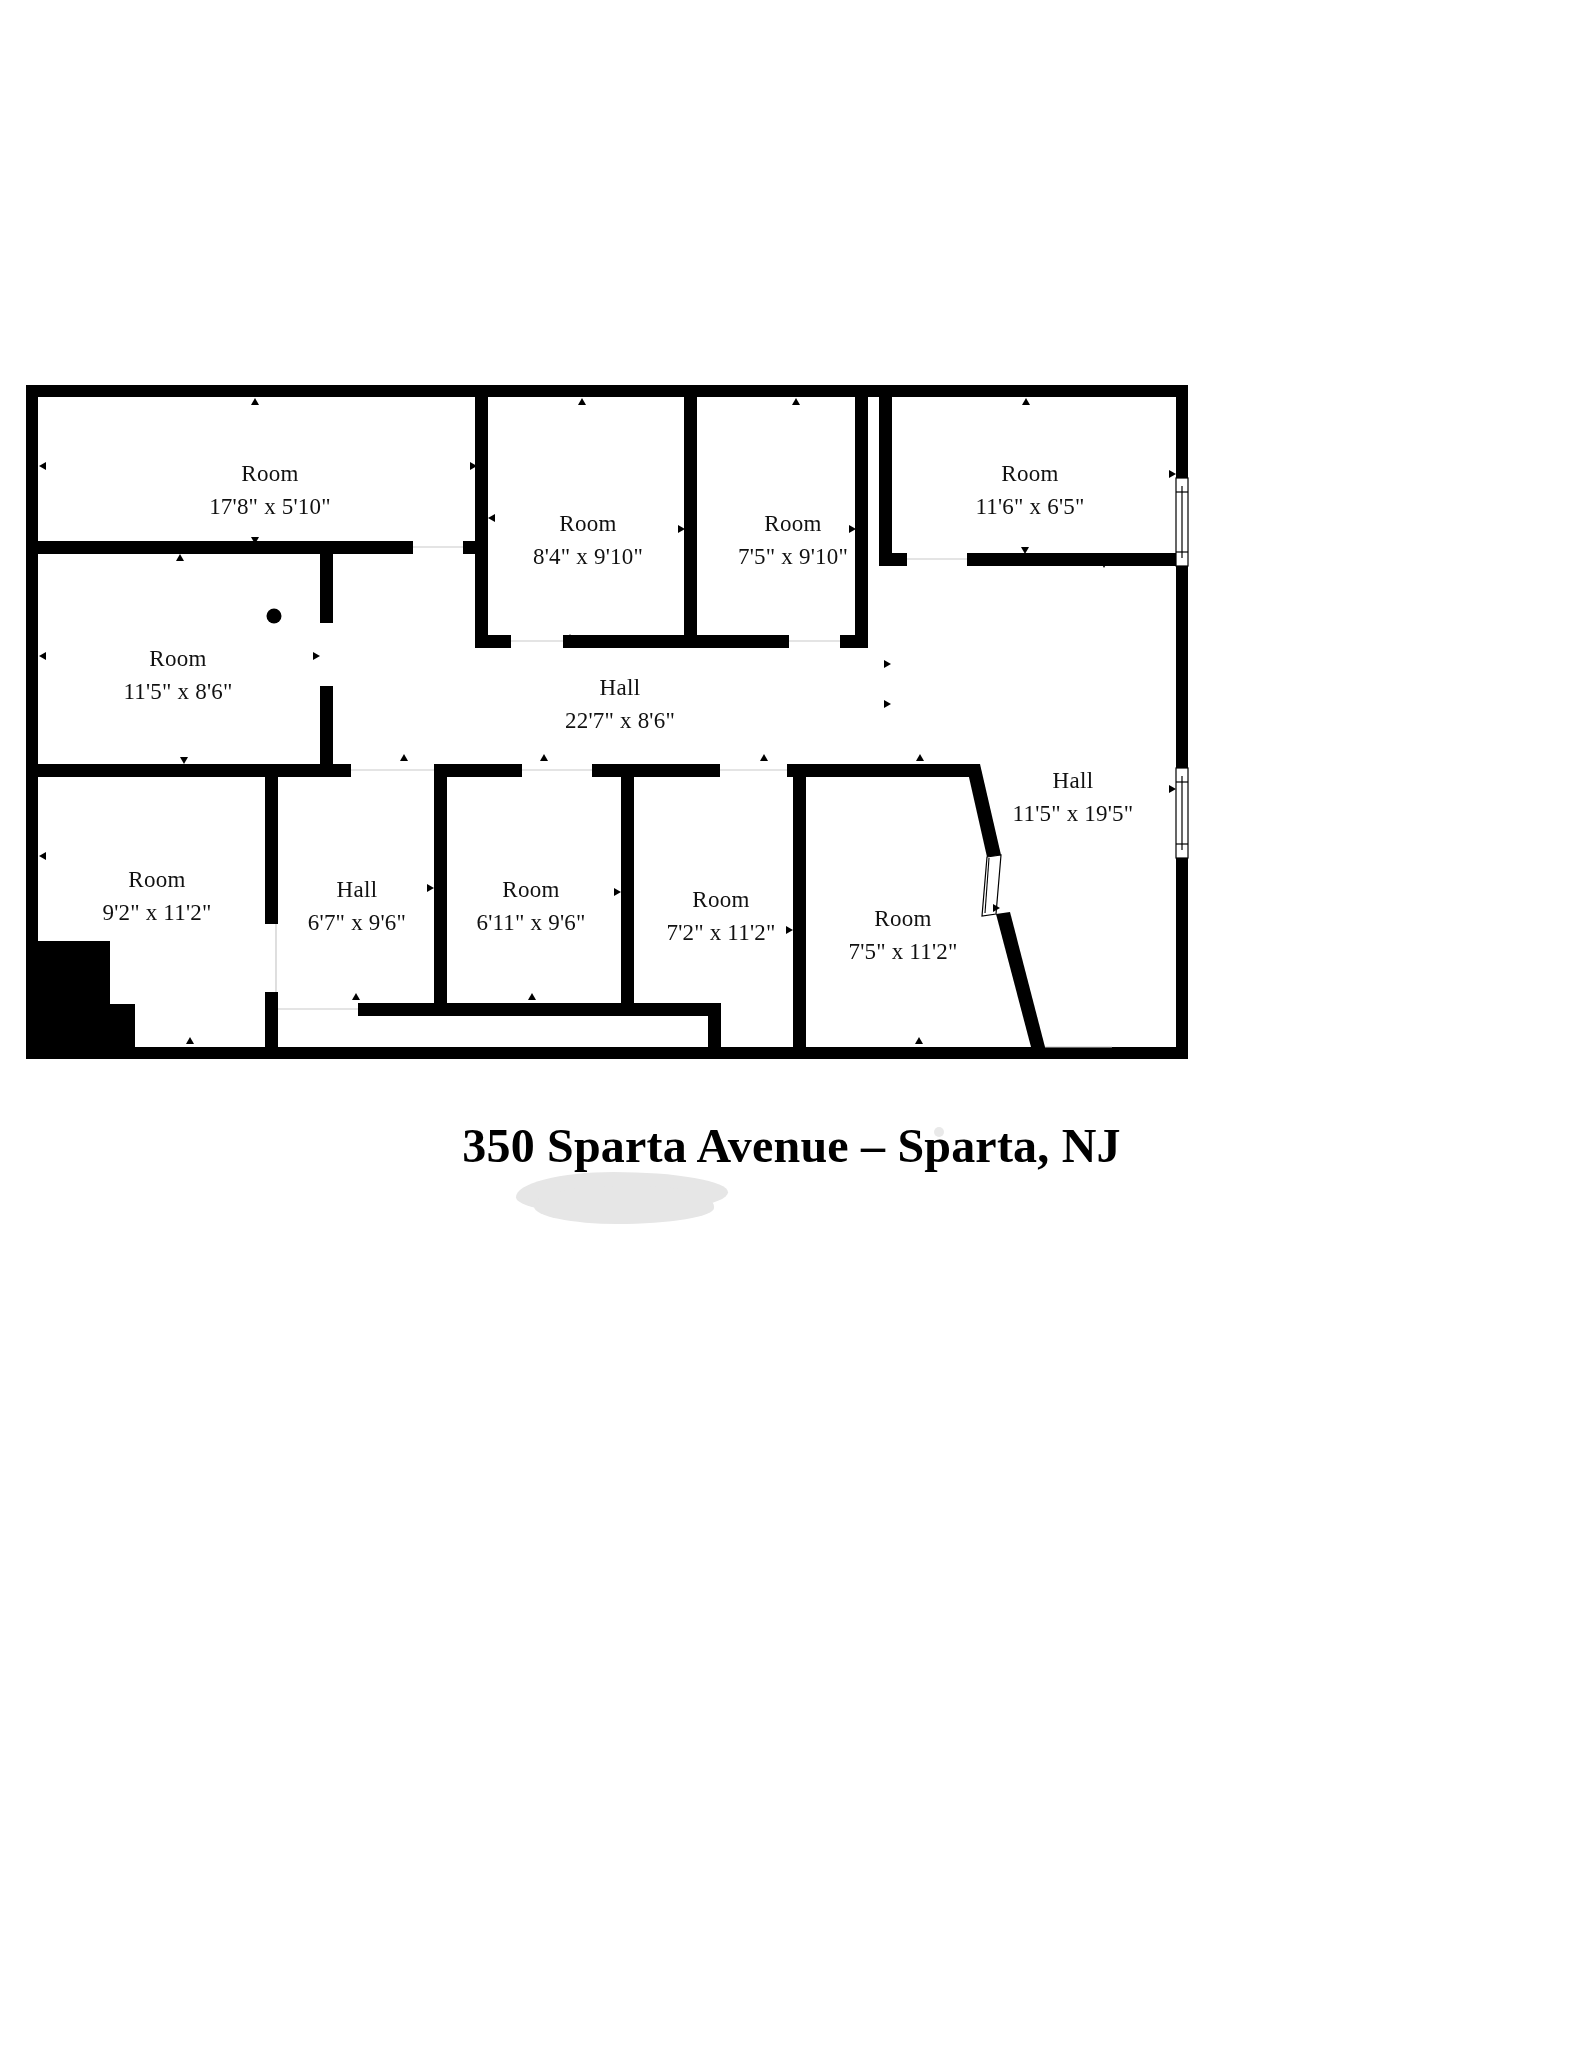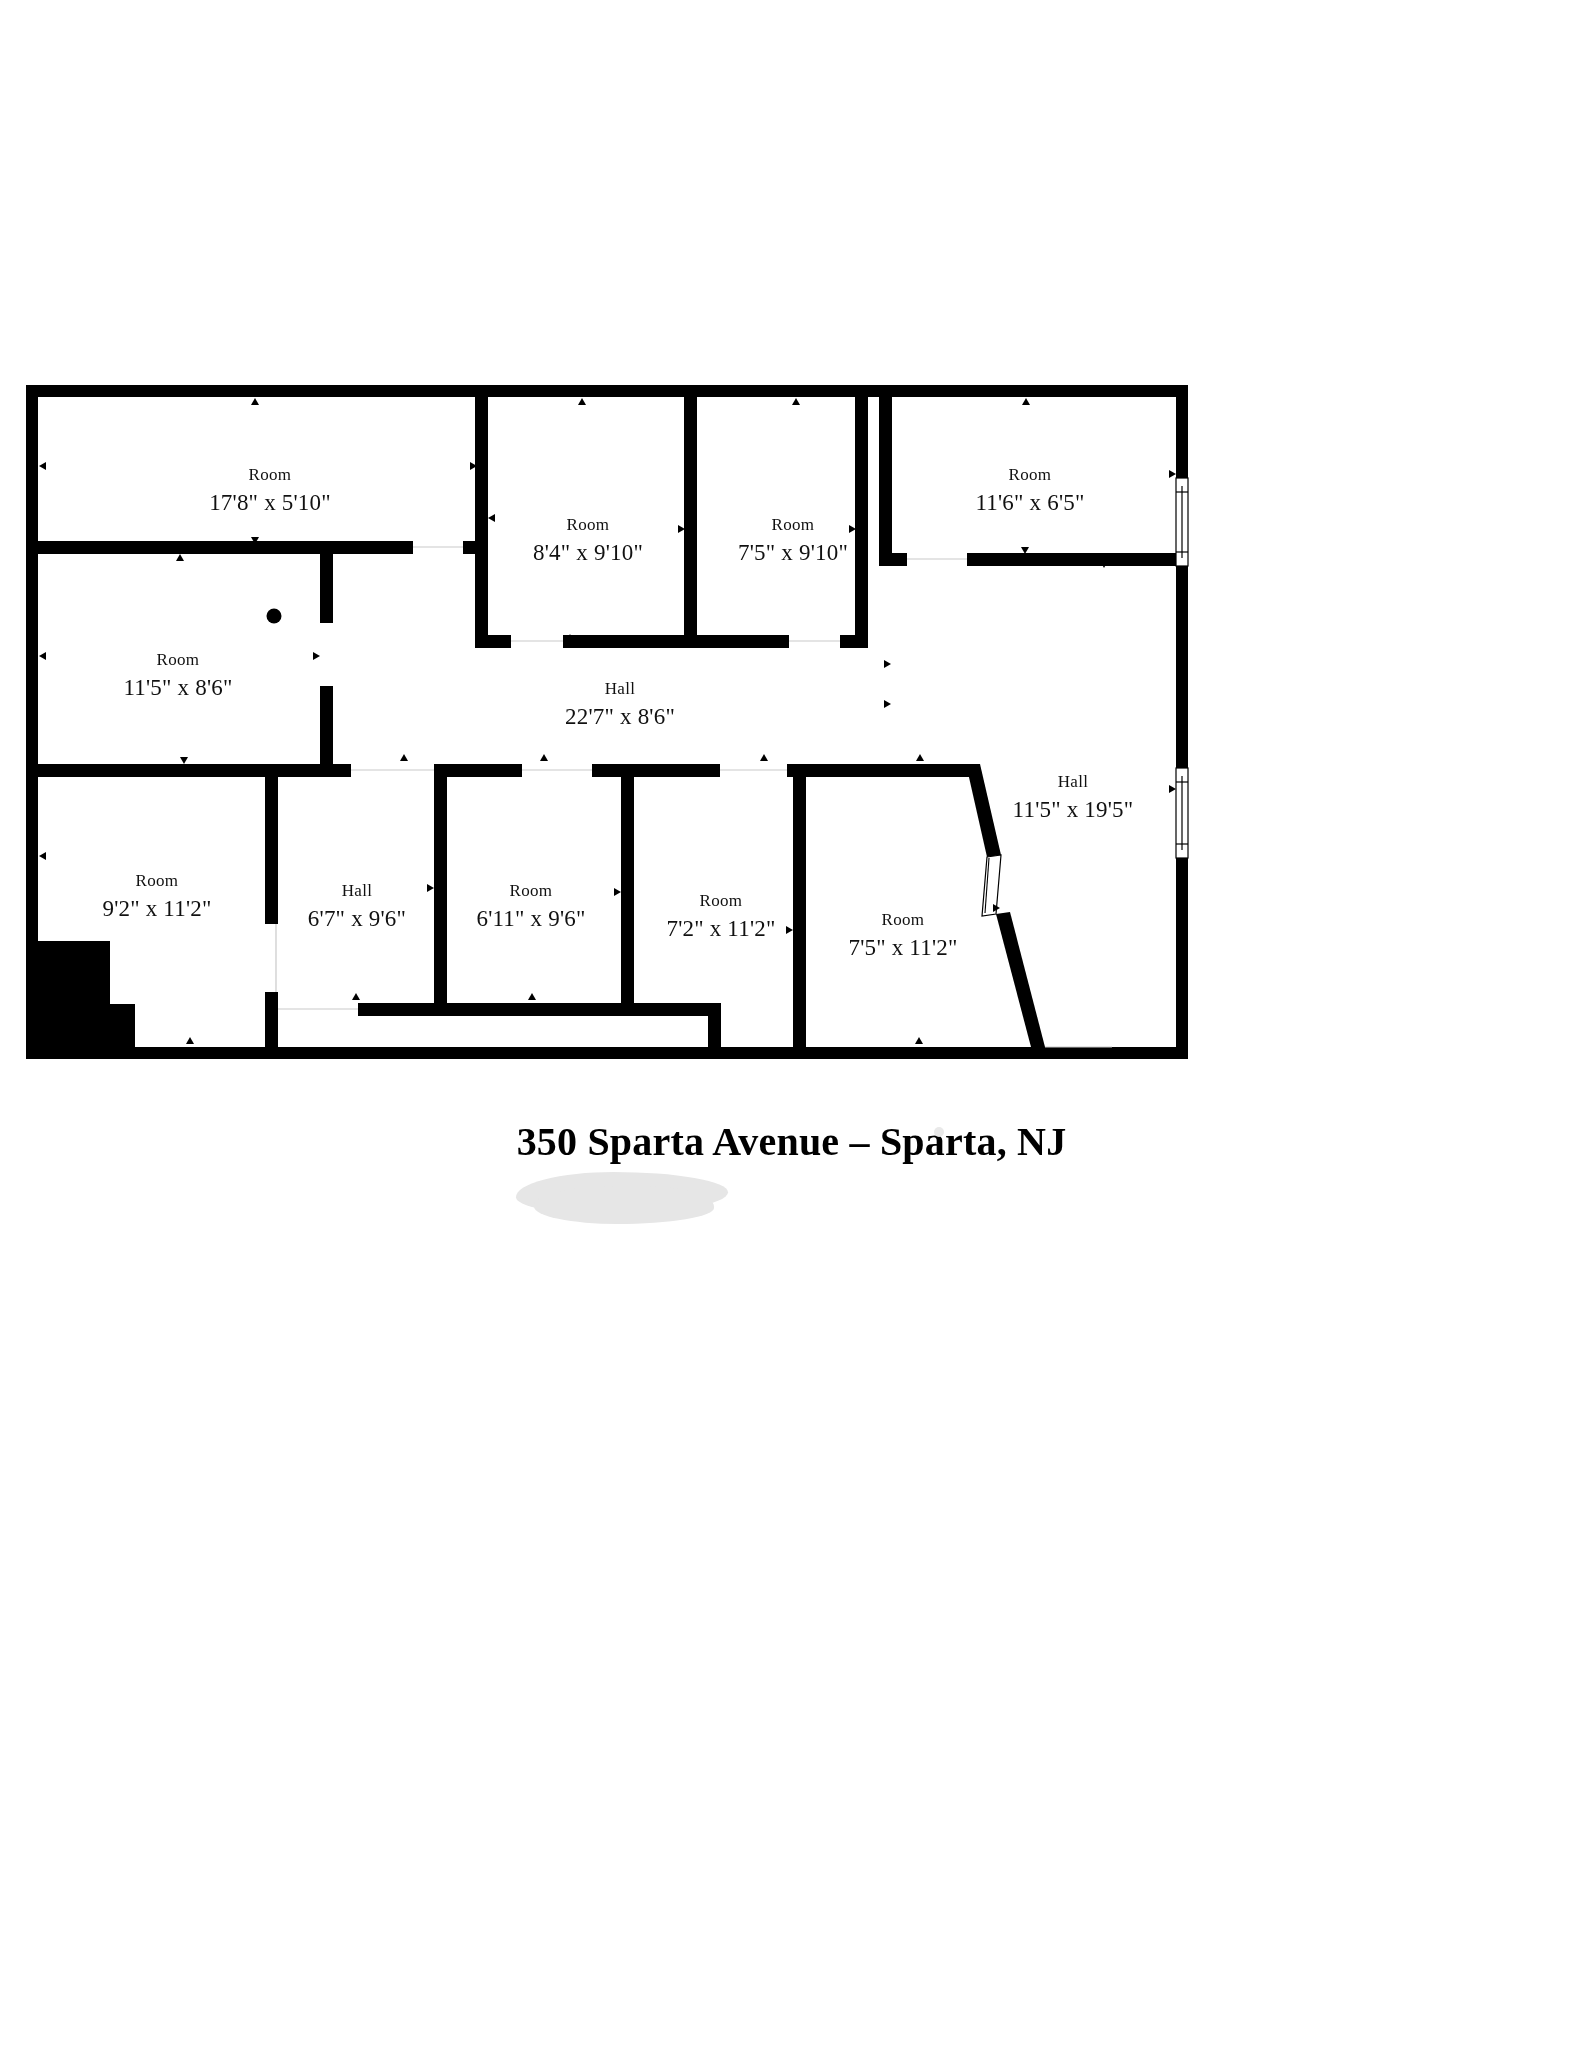--- a/index.html
+++ b/index.html
@@ -34,37 +34,37 @@
     text-align: center;
     color: #111111;
     font-family: "Liberation Serif", "DejaVu Serif", serif;
     line-height: 1.42;
     white-space: nowrap;
     transform: translate(-50%, -50%);
     pointer-events: none;
   }
   .room-label .rl-name {
     display: block;
-    font-size: 17px;
+    font-size: 23px;
     letter-spacing: 0.3px;
   }
   .room-label .rl-dims {
     display: block;
     font-size: 23px;
     letter-spacing: 0.2px;
   }
   .plan-title {
     position: absolute;
     left: 0;
     width: 1583px;
     top: 1118px;
     text-align: center;
     font-family: "Liberation Serif", "DejaVu Serif", serif;
     font-weight: bold;
-    font-size: 40px;
+    font-size: 48px;
     color: #000000;
     letter-spacing: 0.2px;
   }
   .smudge {
     position: absolute;
     background: #e6e6e6;
     border-radius: 46% 54% 58% 42% / 60% 48% 52% 40%;
     pointer-events: none;
   }
   .smudge-dot {

